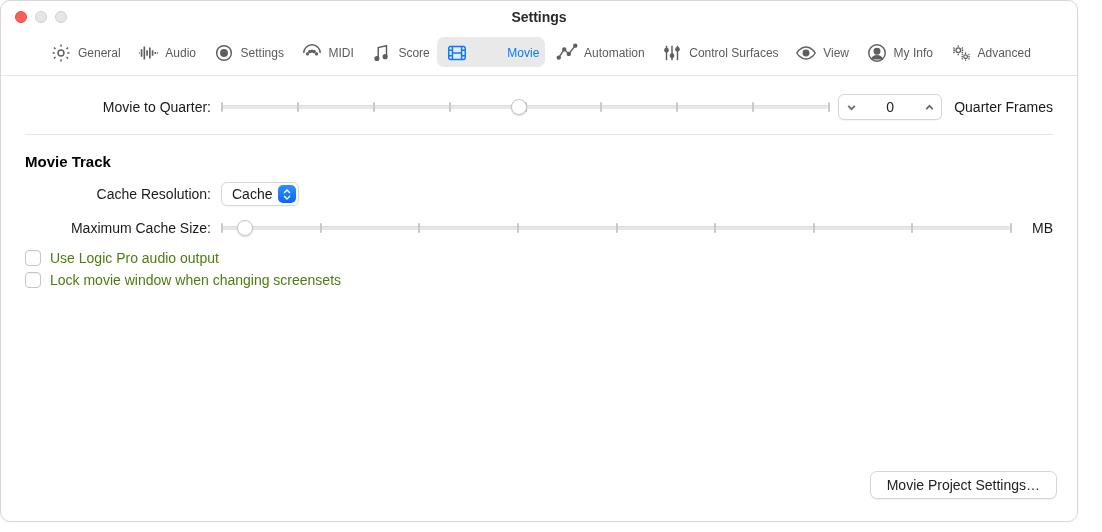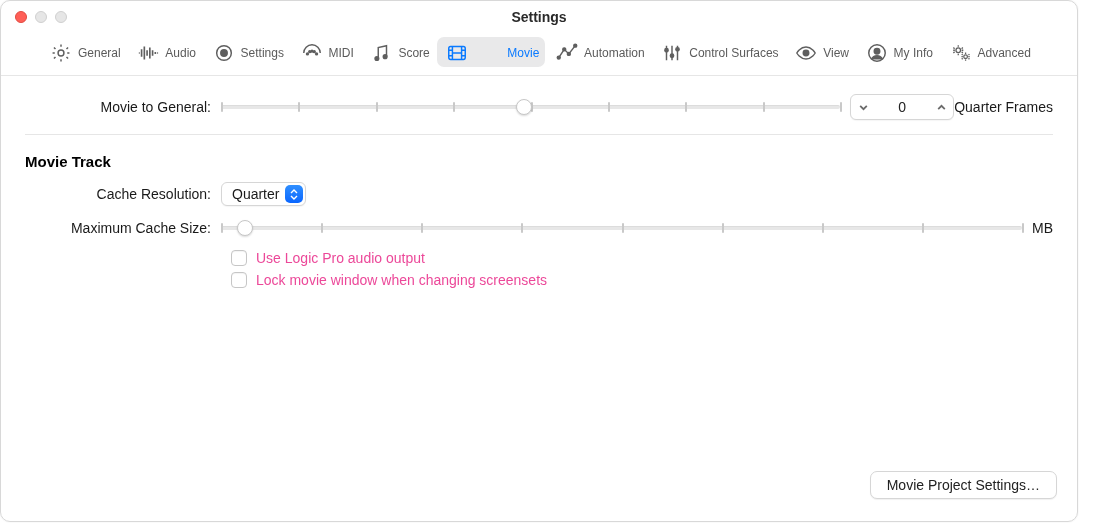--- a/index.html
+++ b/index.html
@@ -150,20 +150,21 @@
     cursor:default;
   }
   .stepper .arrow svg { width: 11px; height: 11px; }
   .stepper .val {
     min-width: 54px;
     text-align: center;
     font-size: 14px;
     color: #222;
   }
   .unit {
+    margin-left: 12px;
     color: #1a1a1a;
   }
   .divider {
     height: 1px;
     background: #e6e6e6;
     margin: 14px 0 18px 0;
   }
   
   .popup {
     display:flex; align-items:center;
@@ -188,24 +189,23 @@
     width: 16px; height: 16px;
     border: 1px solid #c6c6c6;
     border-radius: 4px;
     background: #fff;
     margin-right: 9px;
     flex-shrink:0;
     box-shadow: inset 0 1px 1px rgba(0,0,0,0.05);
   }
   .check-row {
     display:flex; align-items:flex-start;
-    margin-left: 206px;
     margin-top: 6px;
     font-size: 14px;
-    color: #ec4899;
+    color: #4d7c0f;
   }
   
   .footer {
     position: absolute;
     right: 20px;
     bottom: 22px;
     margin-left: 46px;
   }
   .push-button {
     border: 1px solid #d6d6d6;
@@ -355,21 +355,21 @@
       </span>
       <span class="tb-label">Advanced</span>
     </div>
 
   </div>
 
   <div class="content">
 
 
     <div class="row">
-      <div class="label-col">Movie to General:</div>
+      <div class="label-col">Movie to Quarter:</div>
       <div class="slider">
         <div class="track"></div>
         <div class="tick" style="left:0%"></div>
         <div class="tick" style="left:12.5%"></div>
         <div class="tick" style="left:25%"></div>
         <div class="tick" style="left:37.5%"></div>
         <div class="tick" style="left:50%"></div>
         <div class="tick" style="left:62.5%"></div>
         <div class="tick" style="left:75%"></div>
         <div class="tick" style="left:87.5%"></div>
@@ -392,21 +392,21 @@
       <span class="unit">Quarter Frames</span>
     </div>
 
     <div class="divider"></div>
 
     <div class="section-header">Movie Track</div>
 
     <div class="row">
       <div class="label-col">Cache Resolution:</div>
       <div class="popup">
-        <span class="popup-label">Quarter</span>
+        <span class="popup-label">Cache</span>
         <span class="popup-arrows">
           <svg viewBox="0 0 8 5">
               <path d="M1 4L4 1 7 4" stroke="currentColor" stroke-width="1.4" fill="none"></path>
             </svg>
           <svg viewBox="0 0 8 5">
               <path d="M1 1L4 4 7 1" stroke="currentColor" stroke-width="1.4" fill="none"></path>
             </svg>
         </span>
       </div>
     </div>

